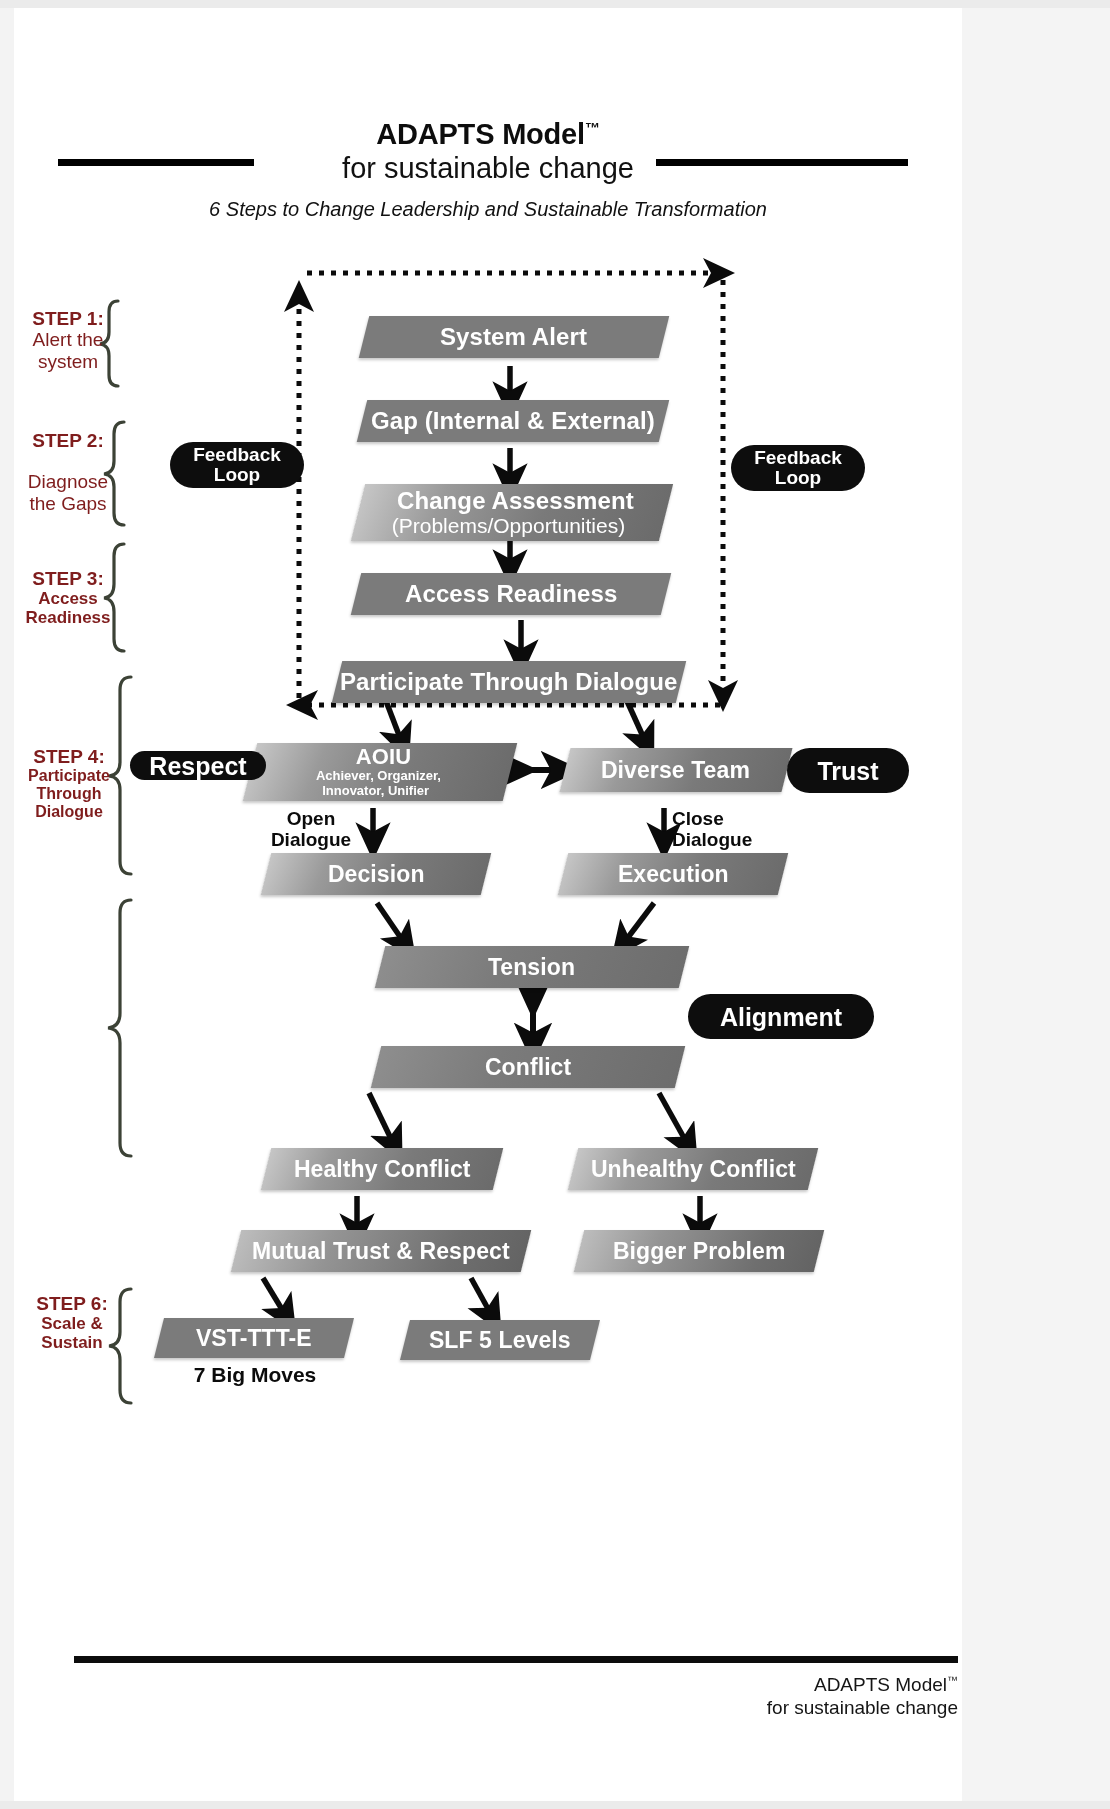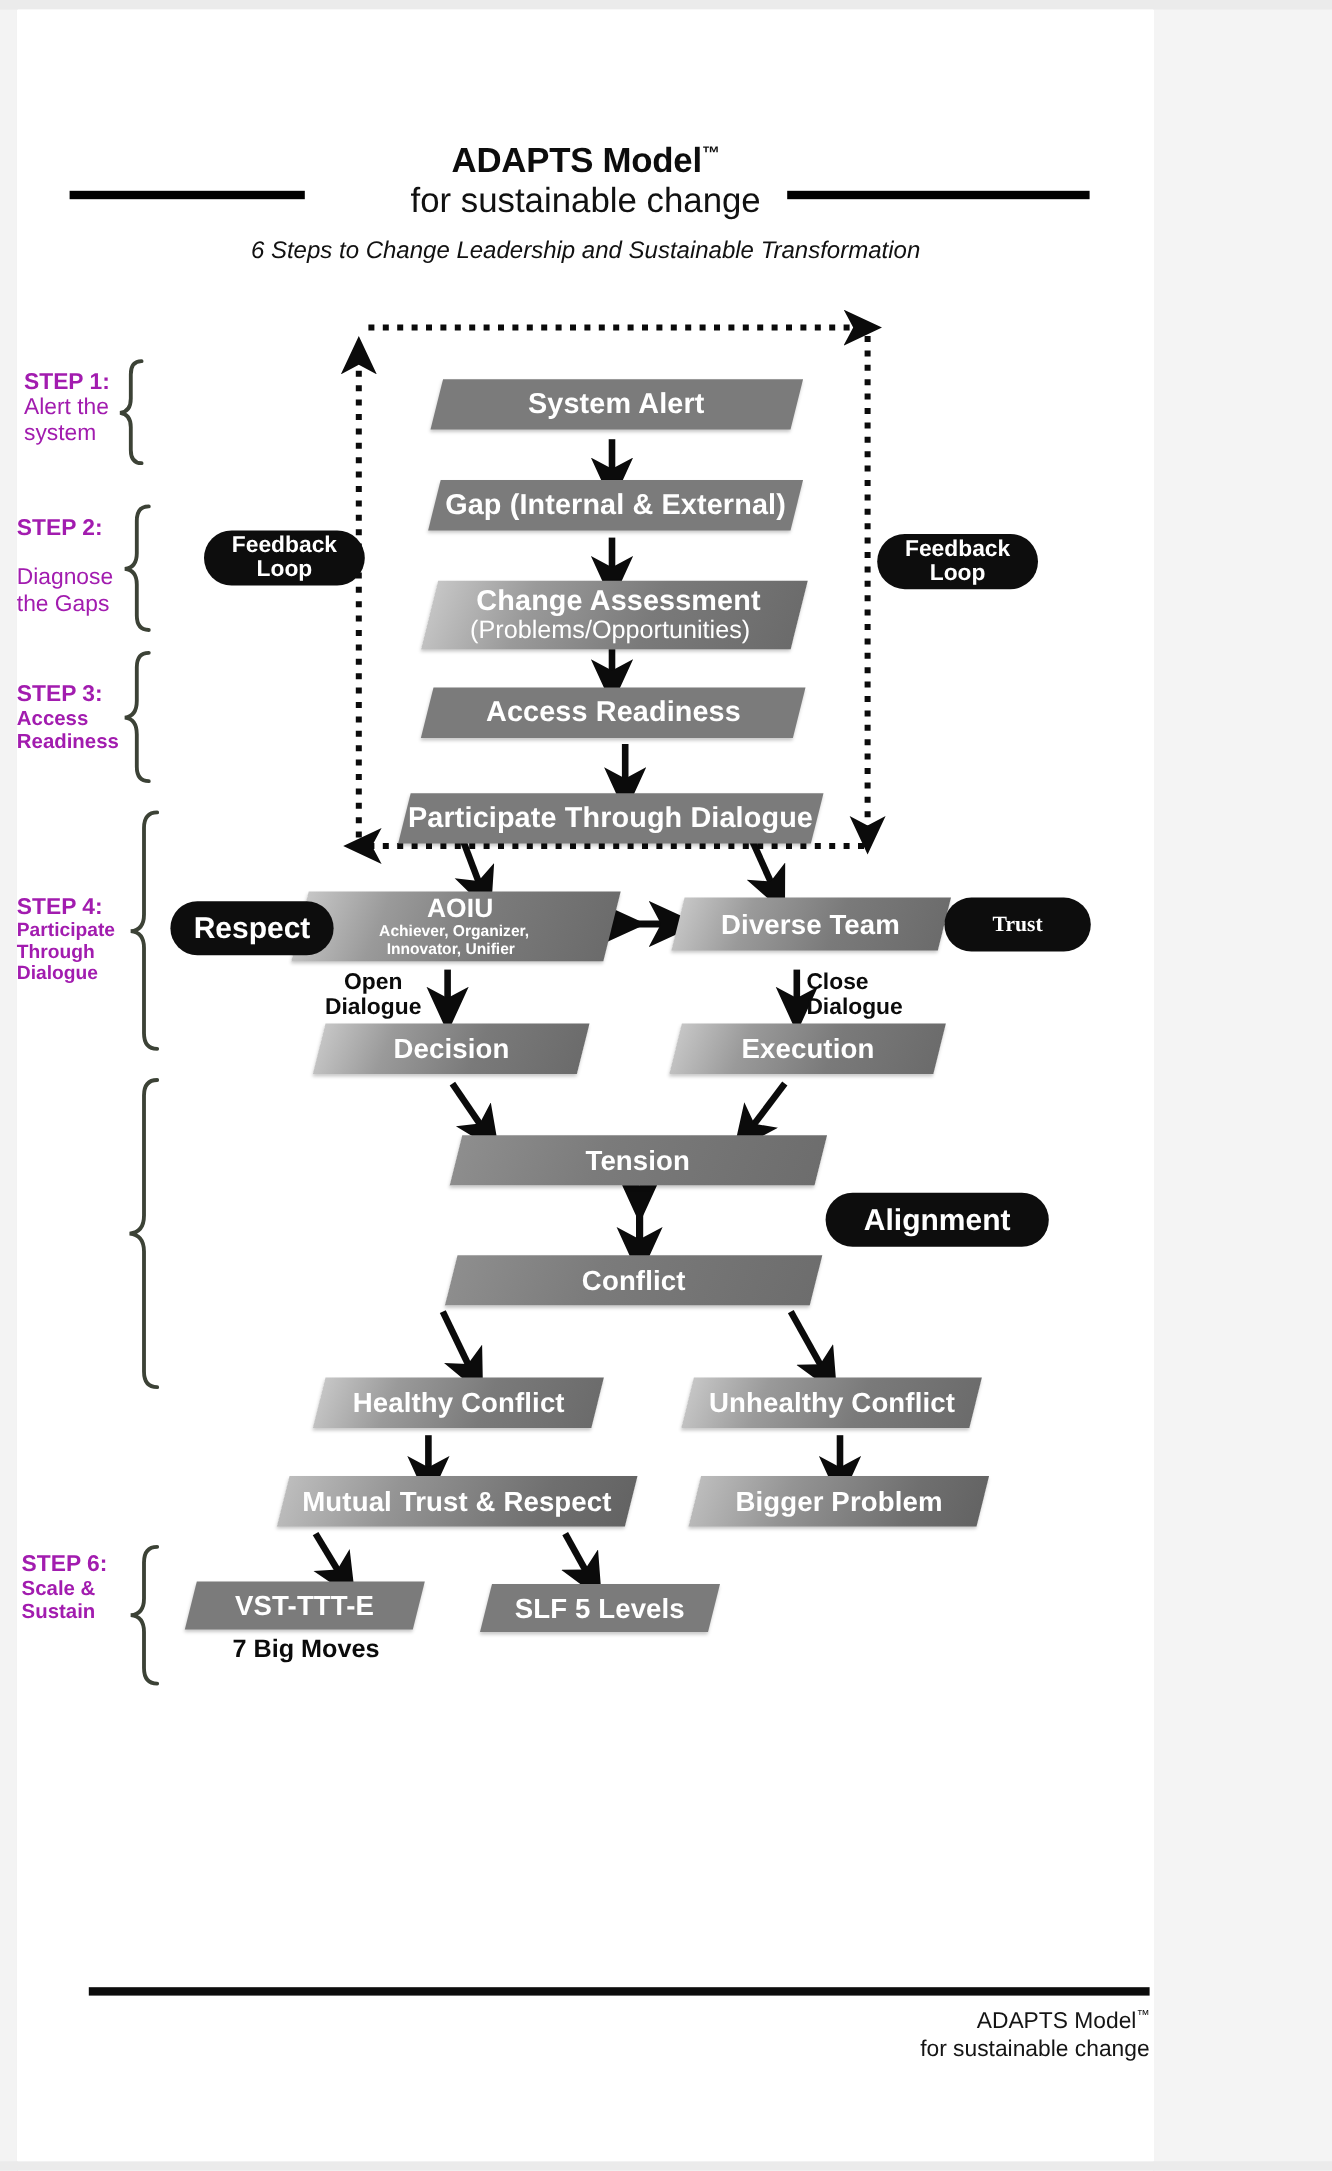--- a/index.html
+++ b/index.html
@@ -28,21 +28,21 @@
   .hdr-line.l{left:44px;width:196px;}
   .hdr-line.r{left:642px;width:252px;}
   .t1{font-size:29px;font-weight:bold;color:#0d0d0d;line-height:1.0;letter-spacing:-.2px;}
   .t1 sup{font-size:15px;vertical-align:super;}
   .t2{font-size:29px;color:#111;line-height:1.25;margin-top:1px;}
   .sub{position:absolute;left:0;top:190px;width:948px;text-align:center;
        font-size:20px;font-style:italic;color:#111;font-weight:500;}
 
   
   .step{position:absolute;display:flex;align-items:center;}
-  .step-txt{color:#a21caf;line-height:1.12;}
+  .step-txt{text-align:center;color:#7f1d1d;line-height:1.12;}
   .step-txt .n{font-weight:bold;display:block;}
   .step-txt .d{font-weight:bold;display:block;}
 
   
   .node{
     position:absolute;
     display:flex;flex-direction:column;align-items:center;justify-content:center;
     color:#fff;text-align:center;
     transform:skewX(-14deg);
     box-shadow:0 2px 3px rgba(0,0,0,.22);
@@ -294,25 +294,25 @@
     <div class="pill" style="left:156px;top:434px;width:134px;height:46px;font-size:19px;flex-direction:column;">
       <span>Feedback</span>
       <span>Loop</span>
     </div>
 
     <div class="pill" style="left:717px;top:437px;width:134px;height:46px;font-size:19px;flex-direction:column;">
       <span>Feedback</span>
       <span>Loop</span>
     </div>
 
-    <div class="pill" style="left:128px;top:743px;width:136px;height:45px;font-size:25px;">
+    <div class="pill" style="left:116px;top:743px;width:136px;height:29px;font-size:25px;">
       <span>Respect</span>
     </div>
 
-    <div class="pill" style="left:773px;top:740px;width:122px;height:45px;font-size:18px;font-family:Liberation Serif, serif;">
+    <div class="pill" style="left:773px;top:740px;width:122px;height:45px;font-size:25px;">
       <span>Trust</span>
     </div>
 
     <div class="pill" style="left:674px;top:986px;width:186px;height:45px;font-size:25px;">
       <span>Alignment</span>
     </div>
 
     <div class="lbl" style="left:238px;top:800px;width:118px;font-size:19px;">
       <span>Open</span><br>
       <span>Dialogue</span>

